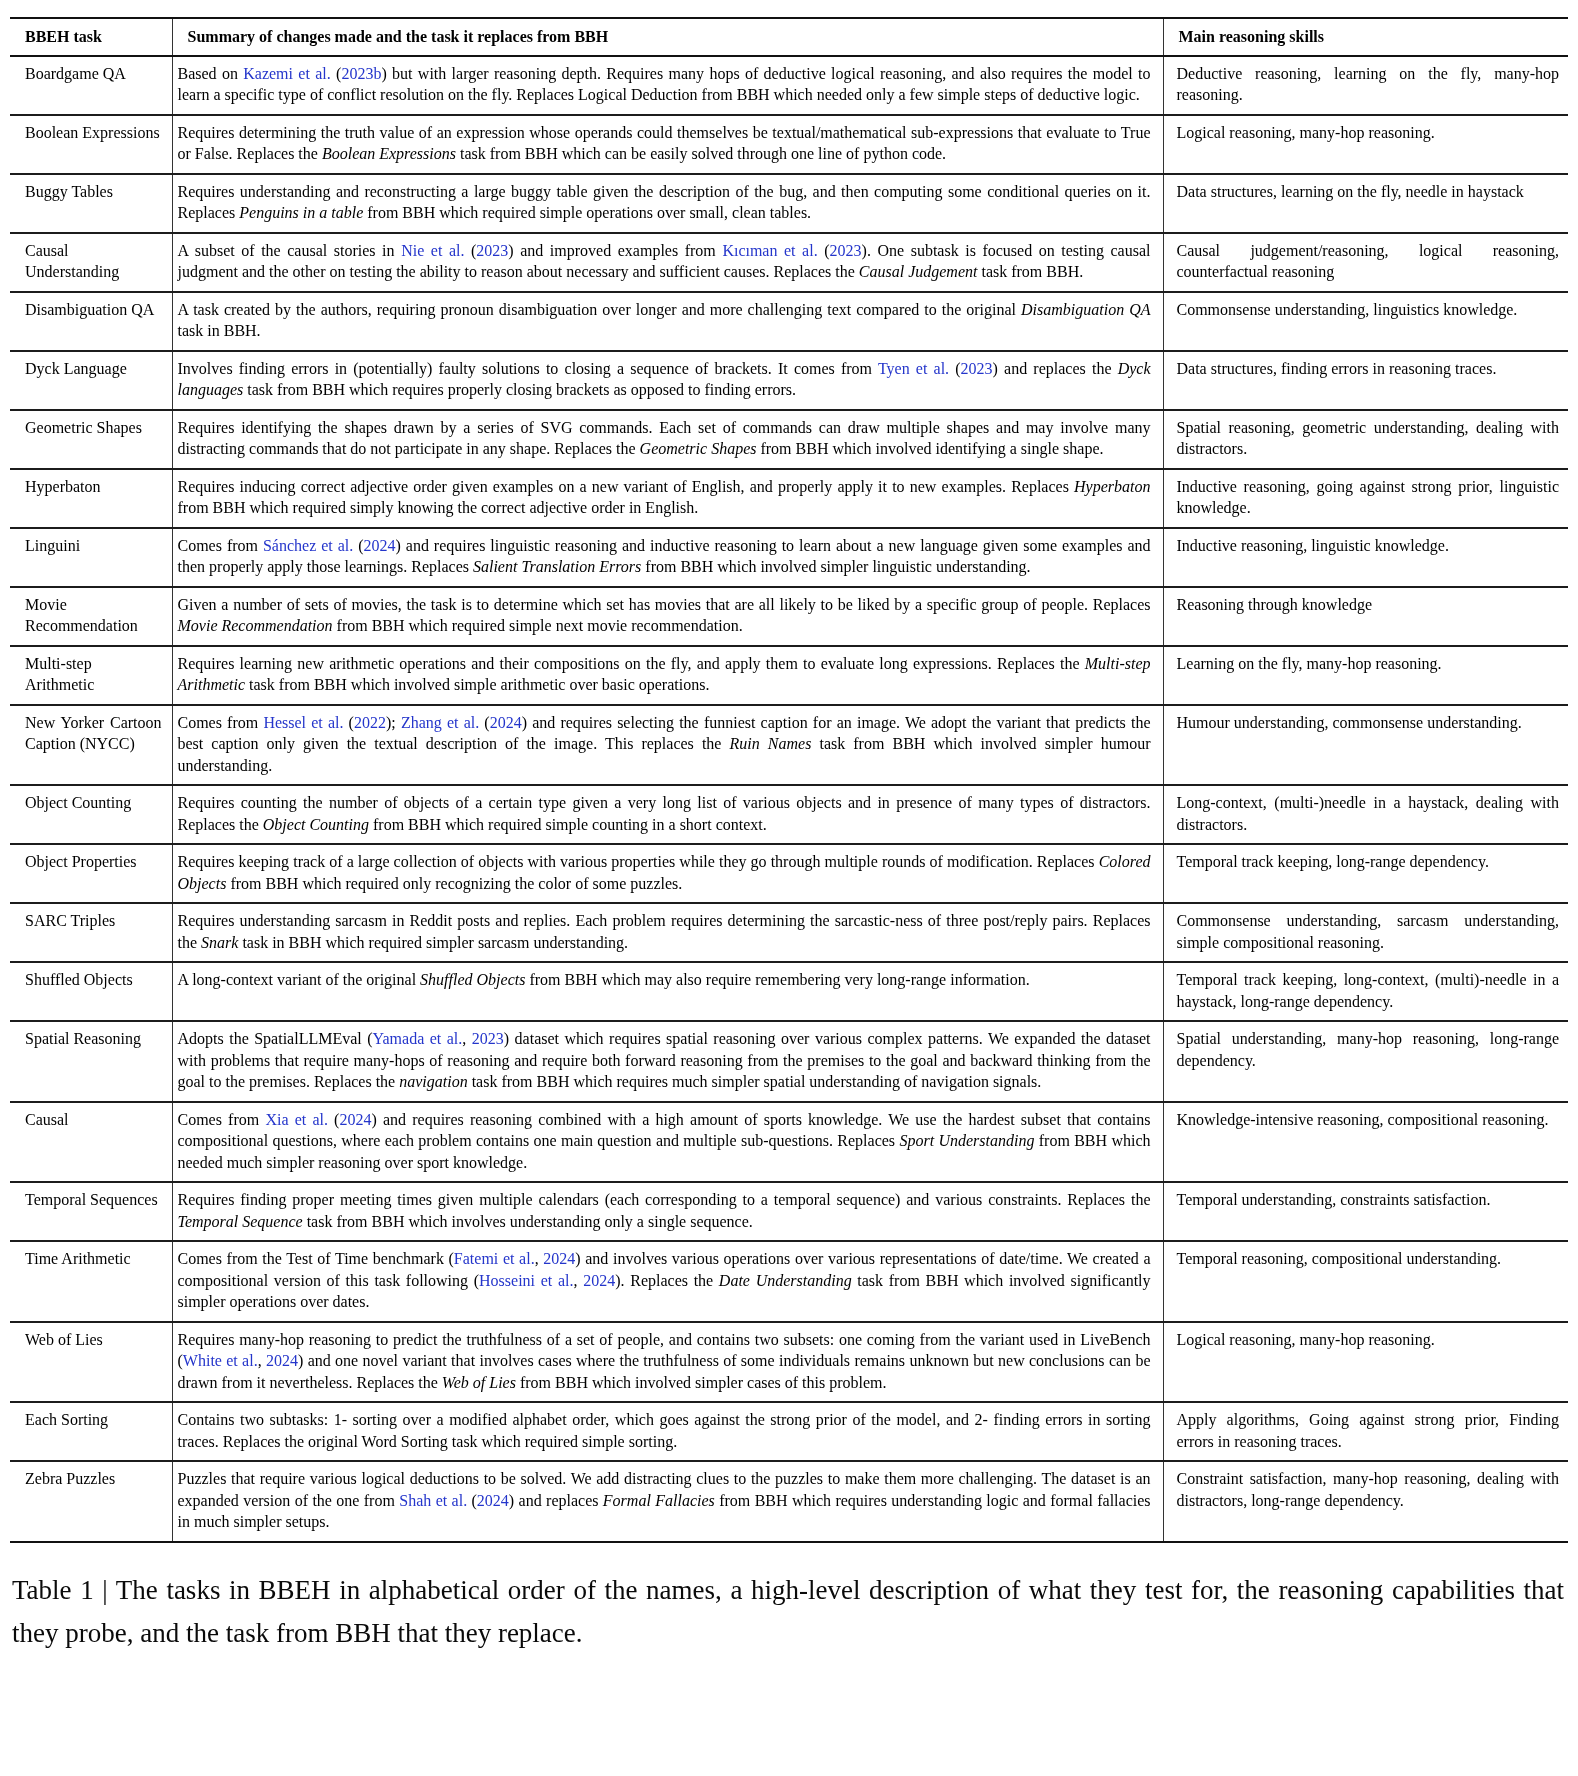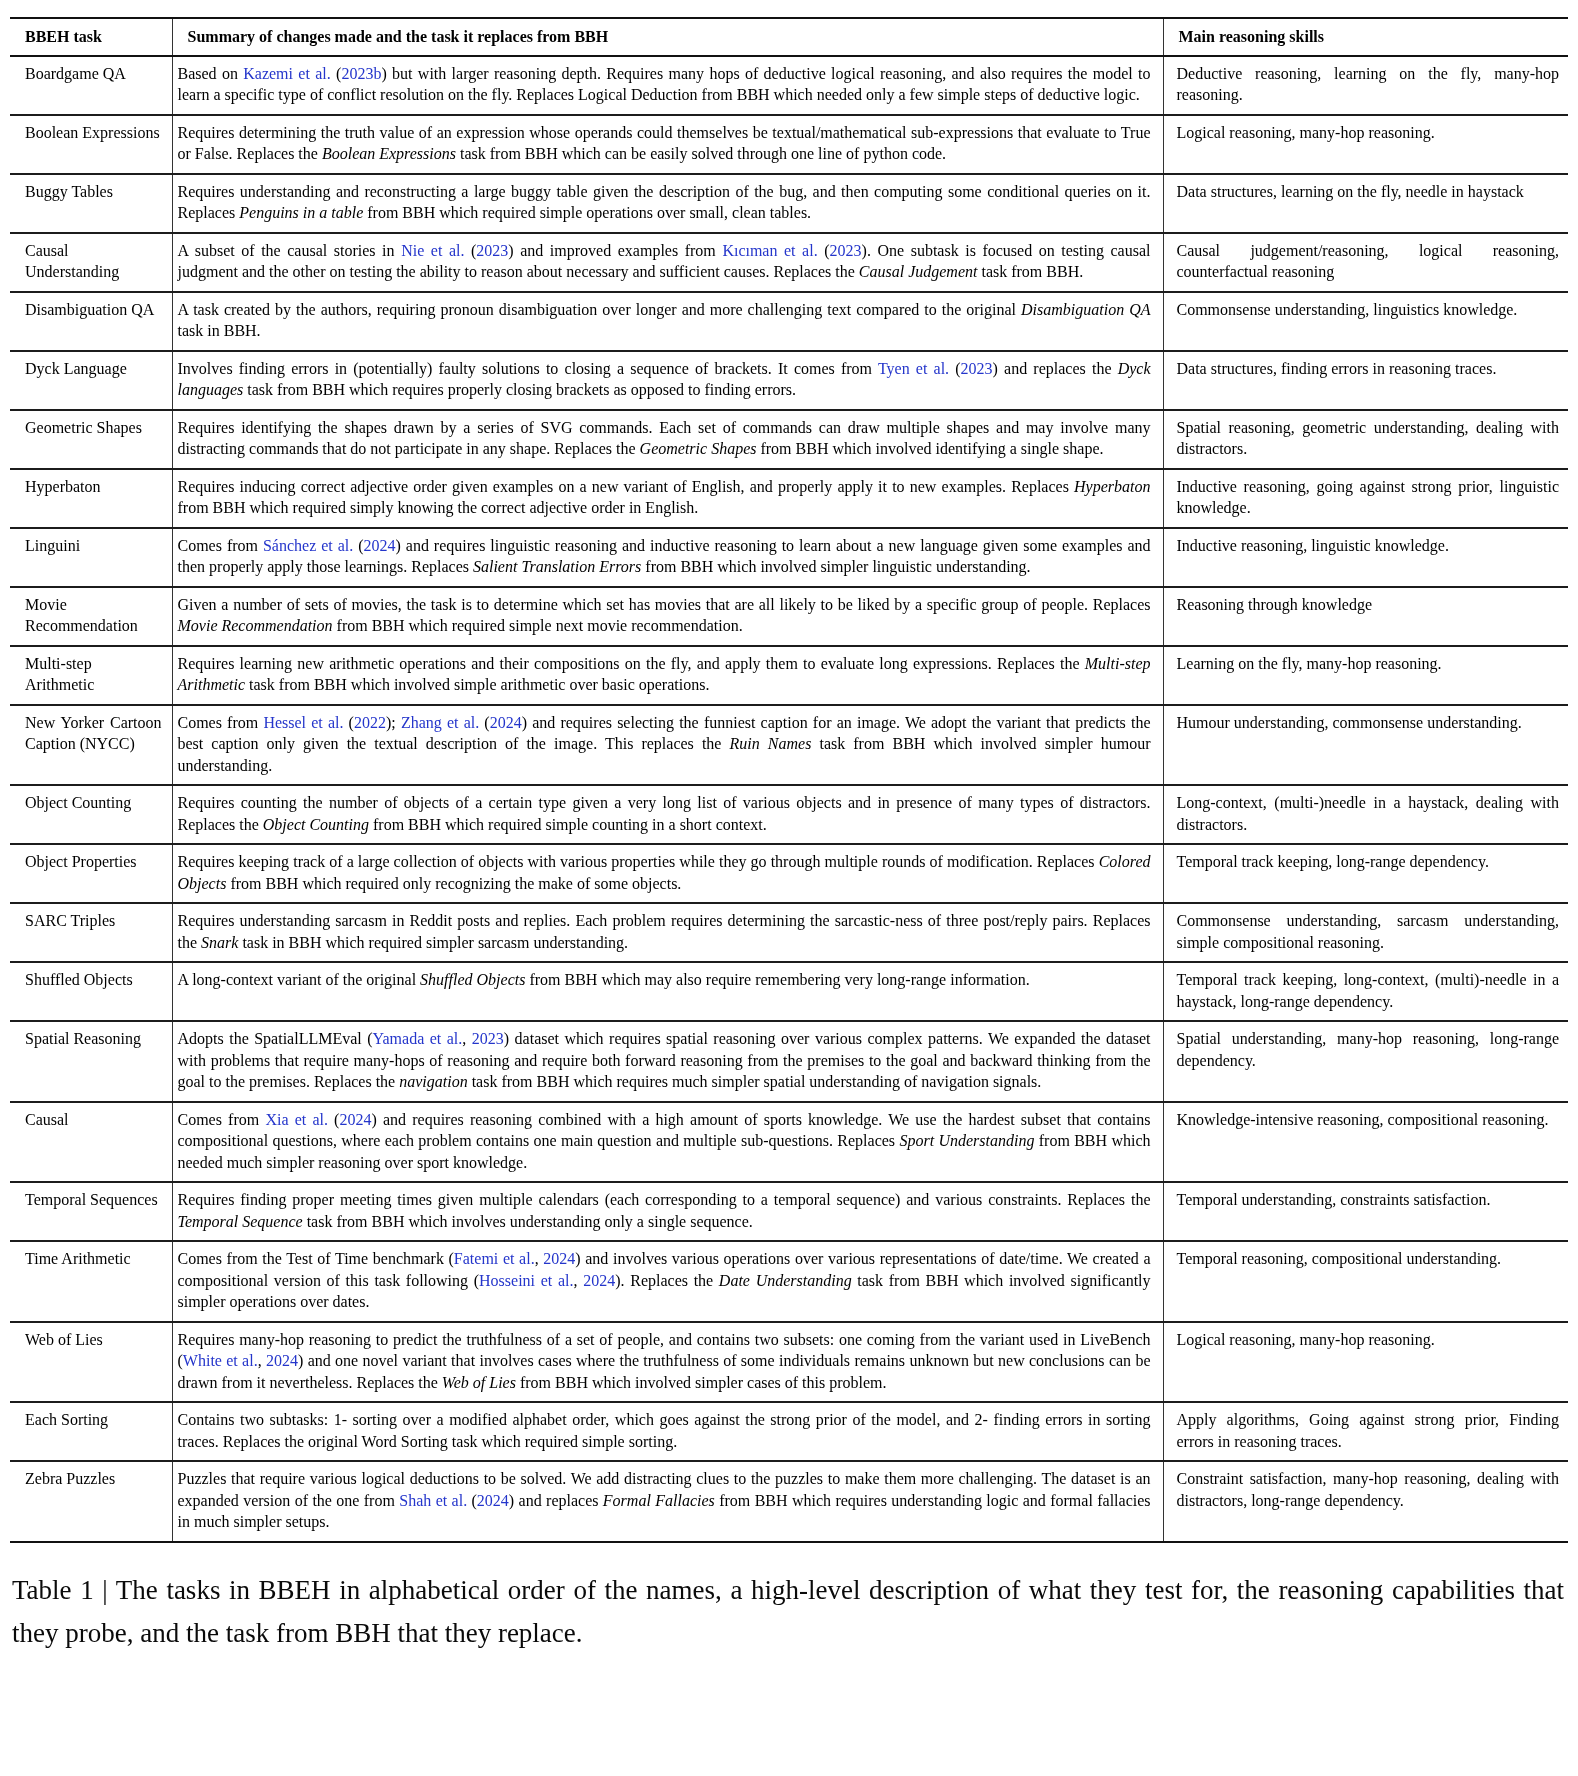--- a/index.html
+++ b/index.html
@@ -131,21 +131,21 @@
           <td class="c-summary"><span>Comes from </span><span class="cite">Hessel et al.</span><span> (</span><span class="cite">2022</span><span>); </span><span class="cite">Zhang et al.</span><span> (</span><span class="cite">2024</span><span>) and requires selecting the funniest caption for an image. We adopt the variant that predicts the best caption only given the textual description of the image. This replaces the </span><span class="it">Ruin Names</span><span> task from BBH which involved simpler humour understanding.</span></td>
           <td class="c-skills">Humour understanding, commonsense understanding.</td>
         </tr>
         <tr>
           <td class="c-task">Object Counting</td>
           <td class="c-summary"><span>Requires counting the number of objects of a certain type given a very long list of various objects and in presence of many types of distractors. Replaces the </span><span class="it">Object Counting</span><span> from BBH which required simple counting in a short context.</span></td>
           <td class="c-skills">Long-context, (multi-)needle in a haystack, dealing with distractors.</td>
         </tr>
         <tr>
           <td class="c-task">Object Properties</td>
-          <td class="c-summary"><span>Requires keeping track of a large collection of objects with various properties while they go through multiple rounds of modification. Replaces </span><span class="it">Colored Objects</span><span> from BBH which required only recognizing the make of some objects.</span></td>
+          <td class="c-summary"><span>Requires keeping track of a large collection of objects with various properties while they go through multiple rounds of modification. Replaces </span><span class="it">Colored Objects</span><span> from BBH which required only recognizing the color of some puzzles.</span></td>
           <td class="c-skills">Temporal track keeping, long-range dependency.</td>
         </tr>
         <tr>
           <td class="c-task">SARC Triples</td>
           <td class="c-summary"><span>Requires understanding sarcasm in Reddit posts and replies. Each problem requires determining the sarcastic-ness of three post/reply pairs. Replaces the </span><span class="it">Snark</span><span> task in BBH which required simpler sarcasm understanding.</span></td>
           <td class="c-skills">Commonsense understanding, sarcasm understanding, simple compositional reasoning.</td>
         </tr>
         <tr>
           <td class="c-task">Shuffled Objects</td>
           <td class="c-summary"><span>A long-context variant of the original </span><span class="it">Shuffled Objects</span><span> from BBH which may also require remembering very long-range information.</span></td>

